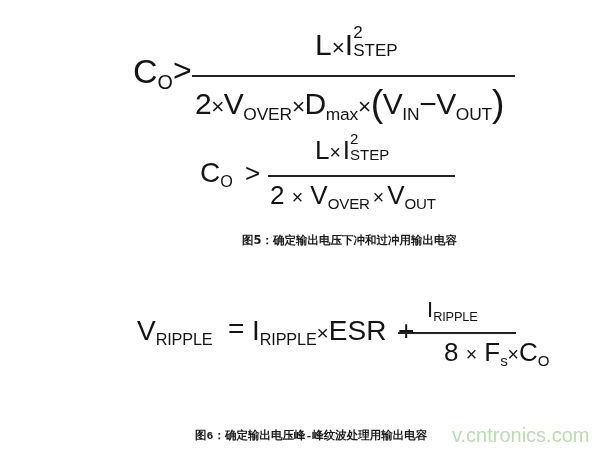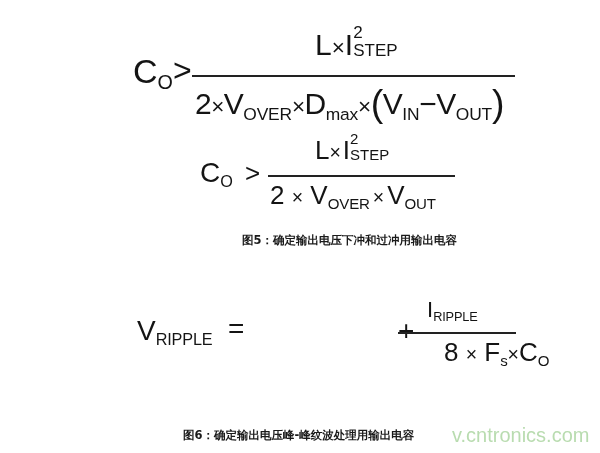--- a/index.html
+++ b/index.html
@@ -63,27 +63,30 @@
   </span>
 </div>
 
 <div class="caption" style="left:195px;top:233px;padding-left:47px;">图5：确定输出电压下冲和过冲用输出电容</div>
 
 <div class="abs eq" style="left:0;top:295px;width:536px;height:80px;">
   <span class="abs" style="left:137px;top:20px;font-size:28px;">
     <span>V</span><span class="sub">RIPPLE</span>
   </span>
   <span class="abs" style="left:228px;top:18px;font-size:28px;">=</span>
+  <span class="abs" style="left:252px;top:20px;font-size:28px;">
+    <span>I</span><span class="sub">RIPPLE</span><span style="font-size:0.75em;">×</span><span>ESR</span>
+  </span>
   <span class="abs" style="left:398px;top:20px;font-size:28px;">+</span>
   <span class="abs" style="left:427px;top:2px;font-size:22px;">
     <span>I</span><span class="sub">RIPPLE</span>
   </span>
   <div class="bar" style="left:398px;top:37px;width:118px;margin-left:0;"></div>
   <span class="abs" style="left:400px;top:42px;font-size:26px;margin-left:44px;">
     <span>8</span>
     <span style="font-size:0.75em;">×</span>
     <span>F</span><span class="sub">s</span><span style="font-size:0.75em;">×</span><span>C</span><span class="sub">O</span>
   </span>
 </div>
 
-<div class="caption" style="left:183px;top:428px;">图6：确定输出电压峰-峰纹波处理用输出电容</div>
+<div class="caption" style="left:195px;top:428px;font-family:Liberation Mono, monospace;">图6：确定输出电压峰-峰纹波处理用输出电容</div>
 
 <div class="watermark" style="left:452px;top:424px;text-align:center;">v.cntronics.com</div>
 
 </body></html>

